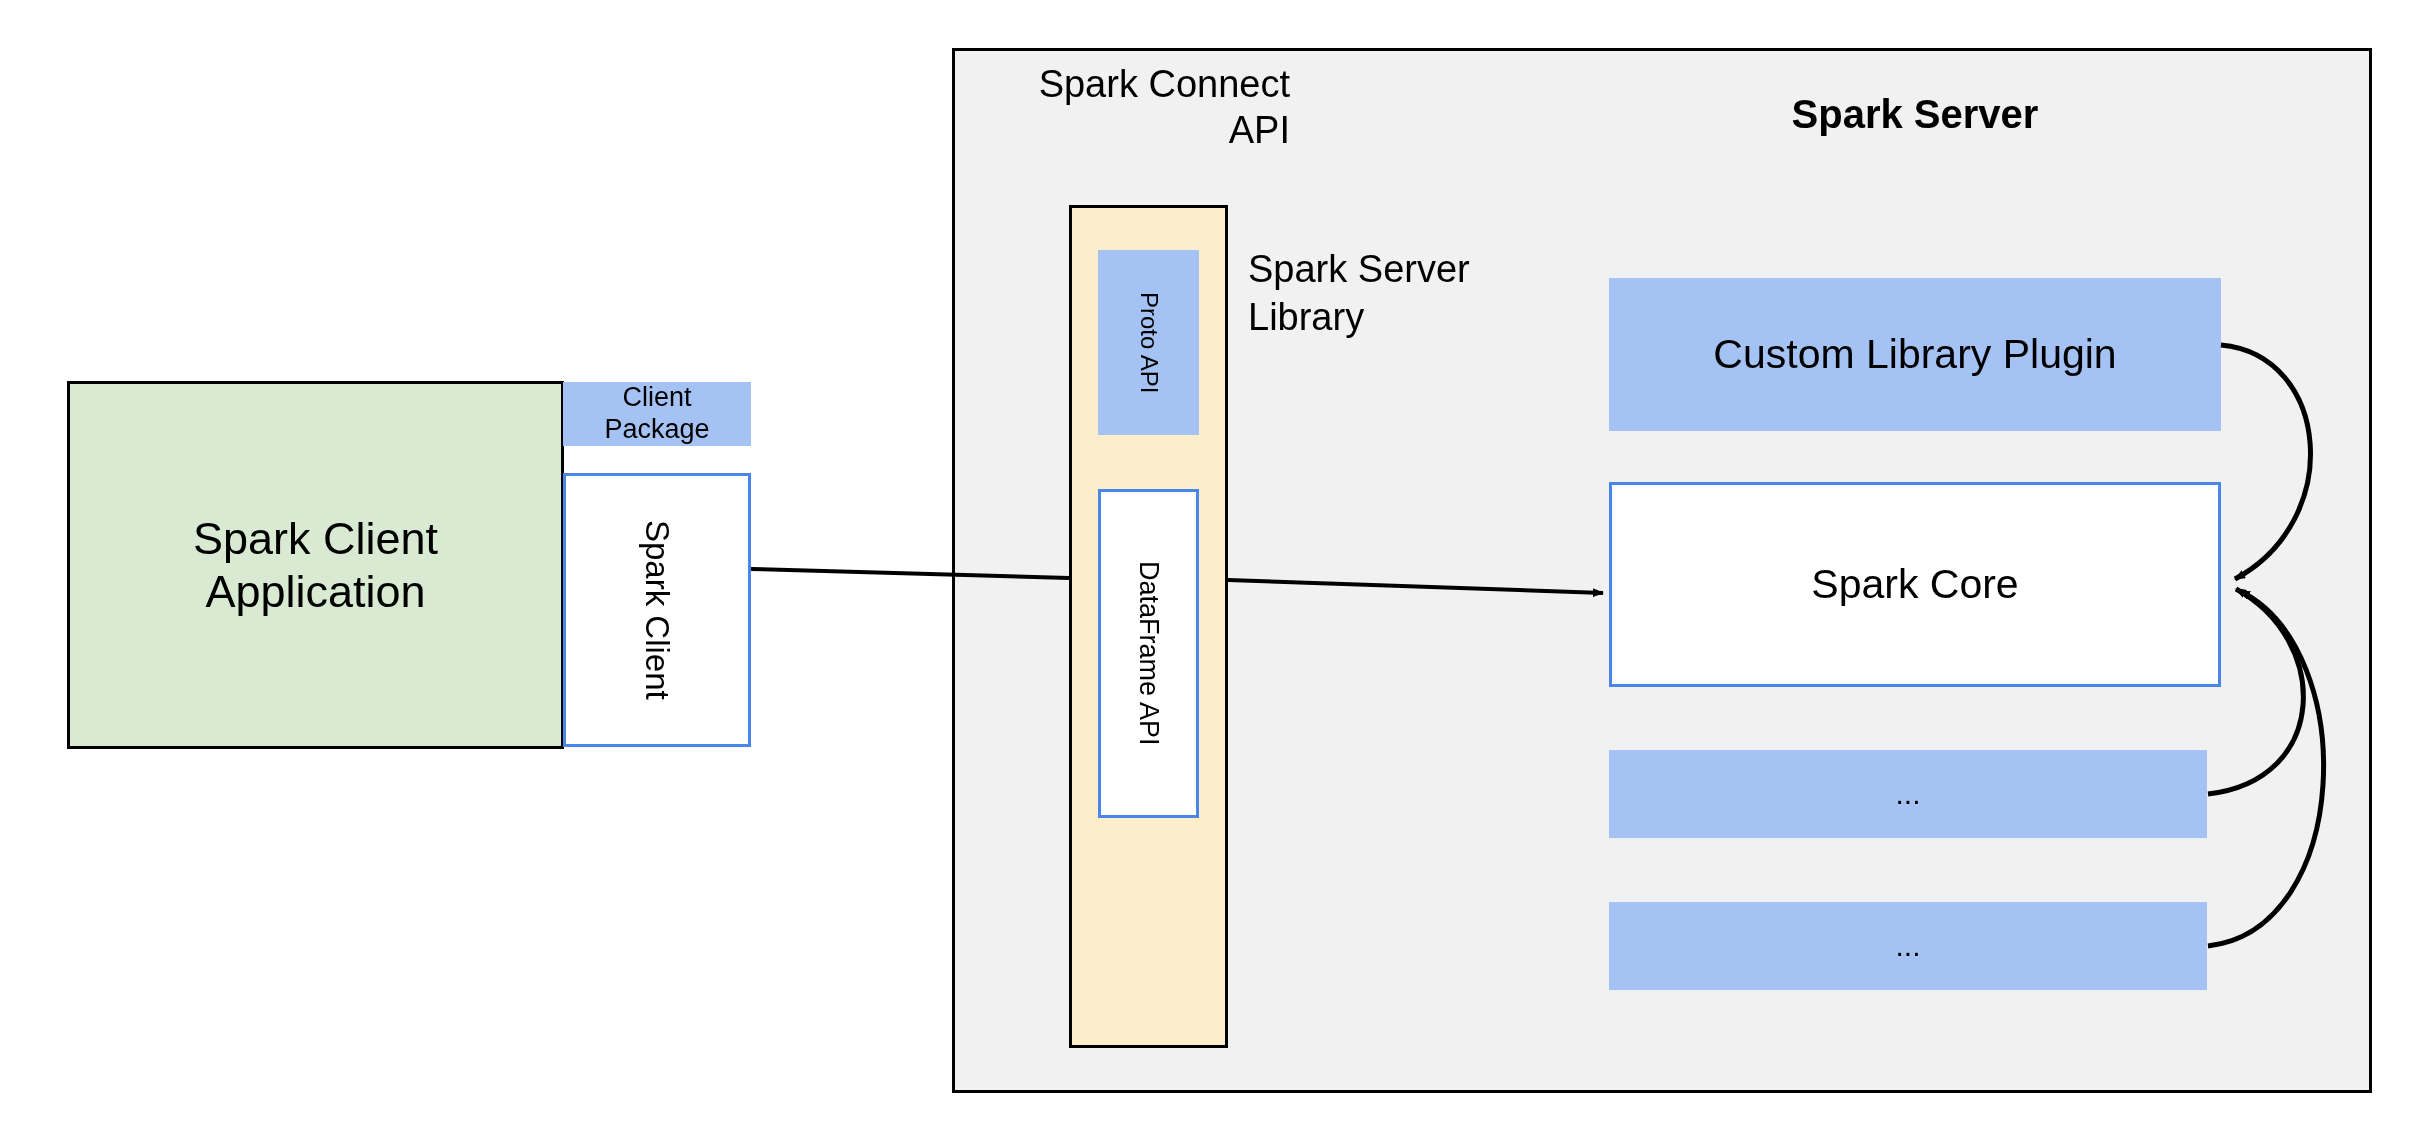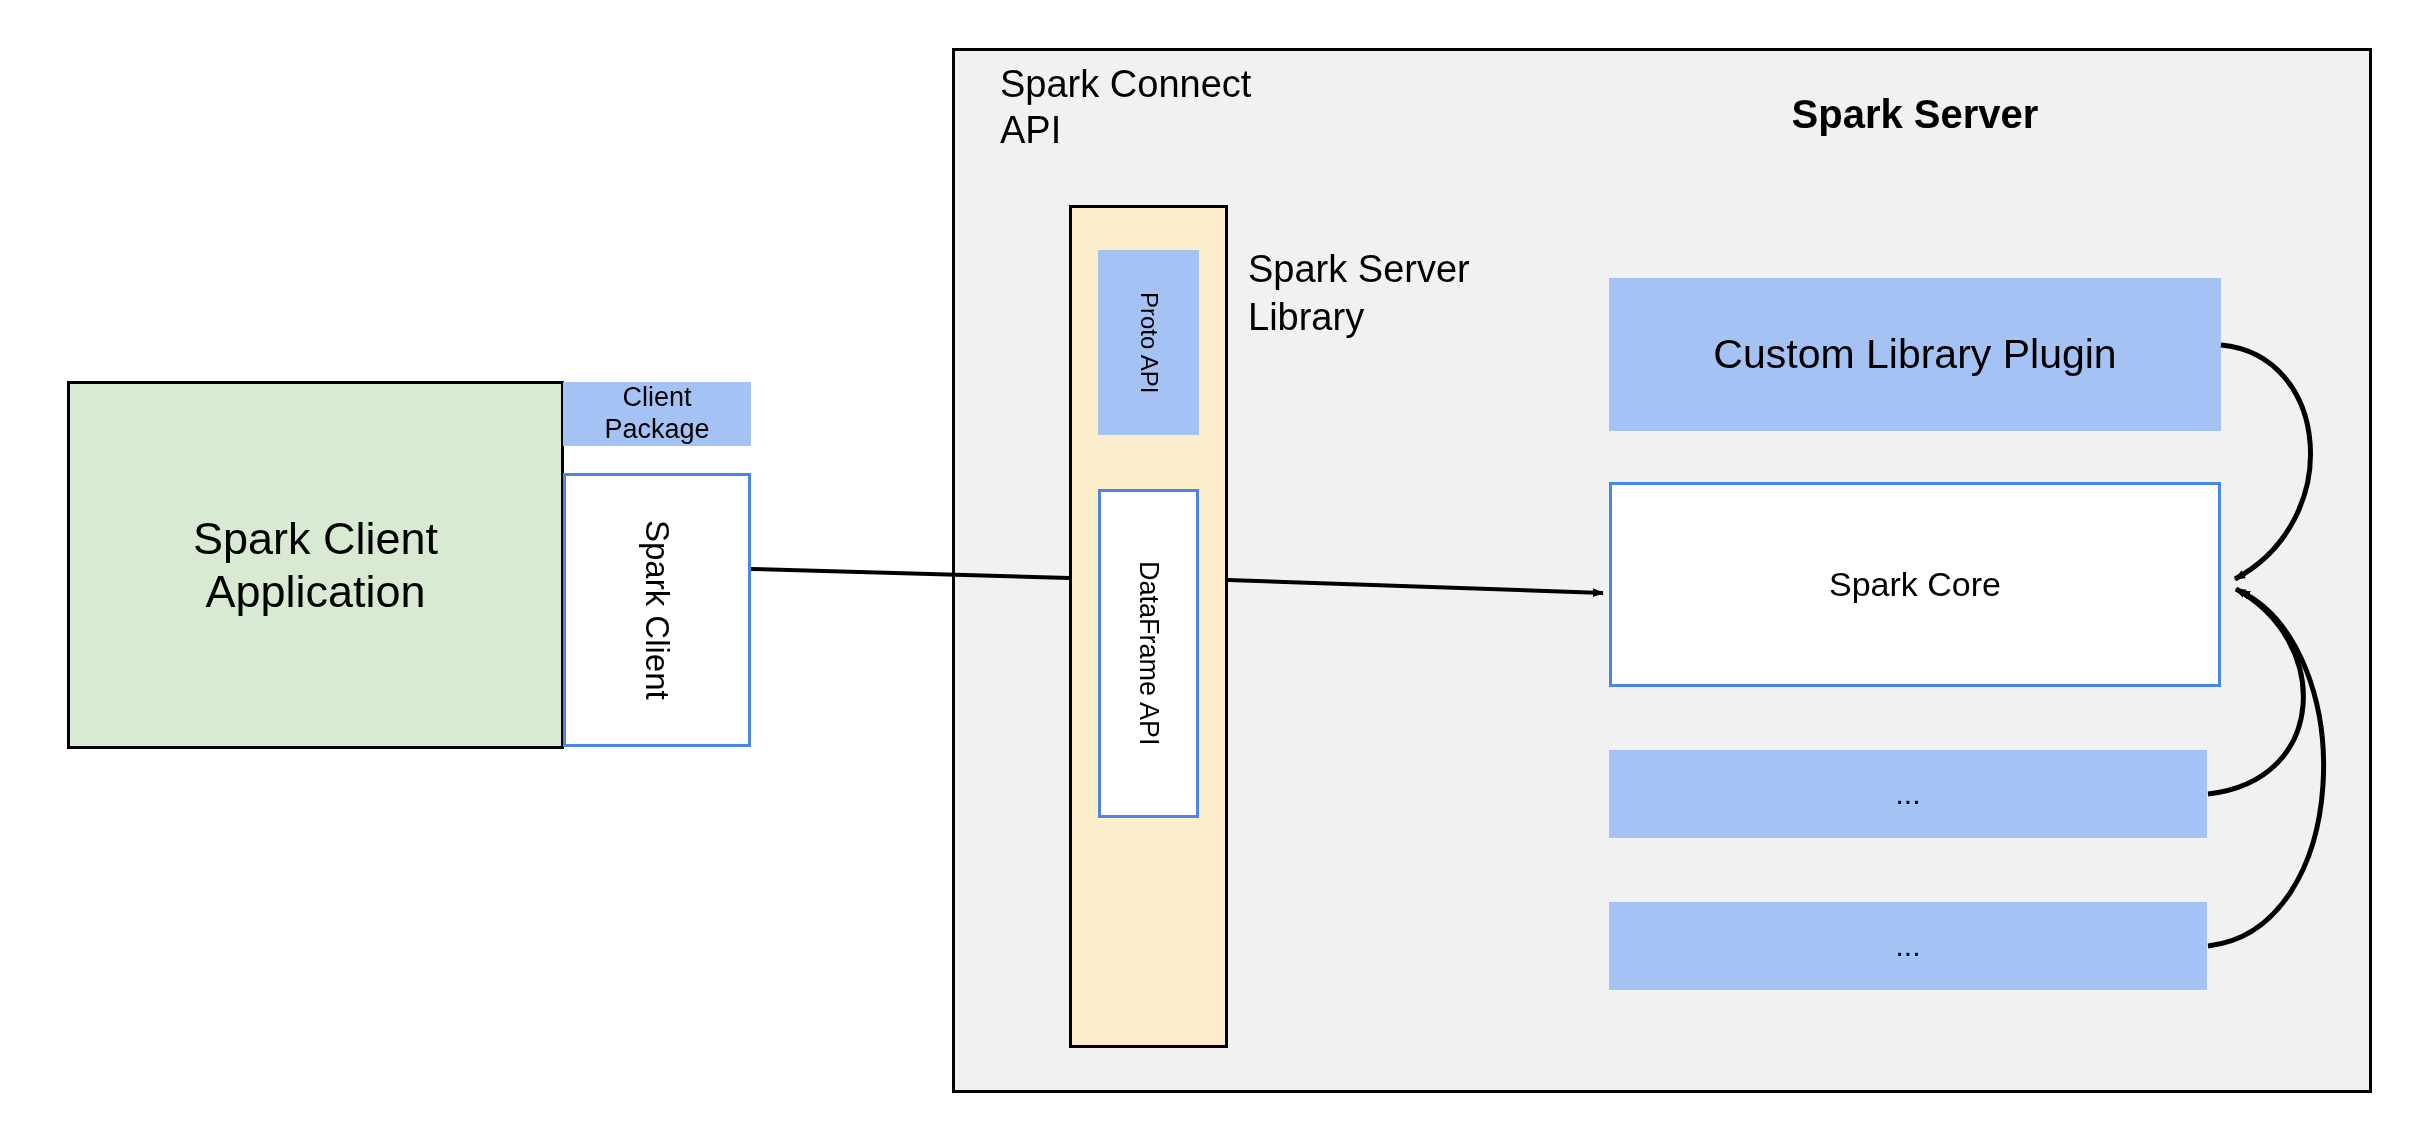--- a/index.html
+++ b/index.html
@@ -60,21 +60,21 @@
   
   #spark-server-container {
     left: 952px; top: 48px; width: 1420px; height: 1045px;
     background: #f1f1f1;
     border: 3px solid #000000;
   }
   #spark-connect-api-label {
     position: absolute;
     left: 1000px; top: 62px; width: 290px;
     font-size: 38px;
-    text-align: left;
+    text-align: right;
     white-space: pre-line;
     line-height: 1.2;
   }
   #spark-server-title {
     position: absolute;
     left: 1660px; top: 92px; width: 510px;
     font-size: 40px;
     font-weight: bold;
     text-align: center;
   }
@@ -120,21 +120,21 @@
   #custom-library-plugin-box {
     left: 1609px; top: 278px; width: 612px; height: 153px;
     background: #a4c2f4;
     border: 1px solid #a4c2f4;
     font-size: 41px;
   }
   #spark-core-box {
     left: 1609px; top: 482px; width: 612px; height: 205px;
     background: #ffffff;
     border: 3px solid #4a86e8;
-    font-size: 34px;
+    font-size: 41px;
   }
   #ellipsis-box-1 {
     left: 1609px; top: 750px; width: 598px; height: 88px;
     background: #a4c2f4;
     border: 1px solid #a4c2f4;
     font-size: 30px;
   }
   #ellipsis-box-2 {
     left: 1609px; top: 902px; width: 598px; height: 88px;
     background: #a4c2f4;

